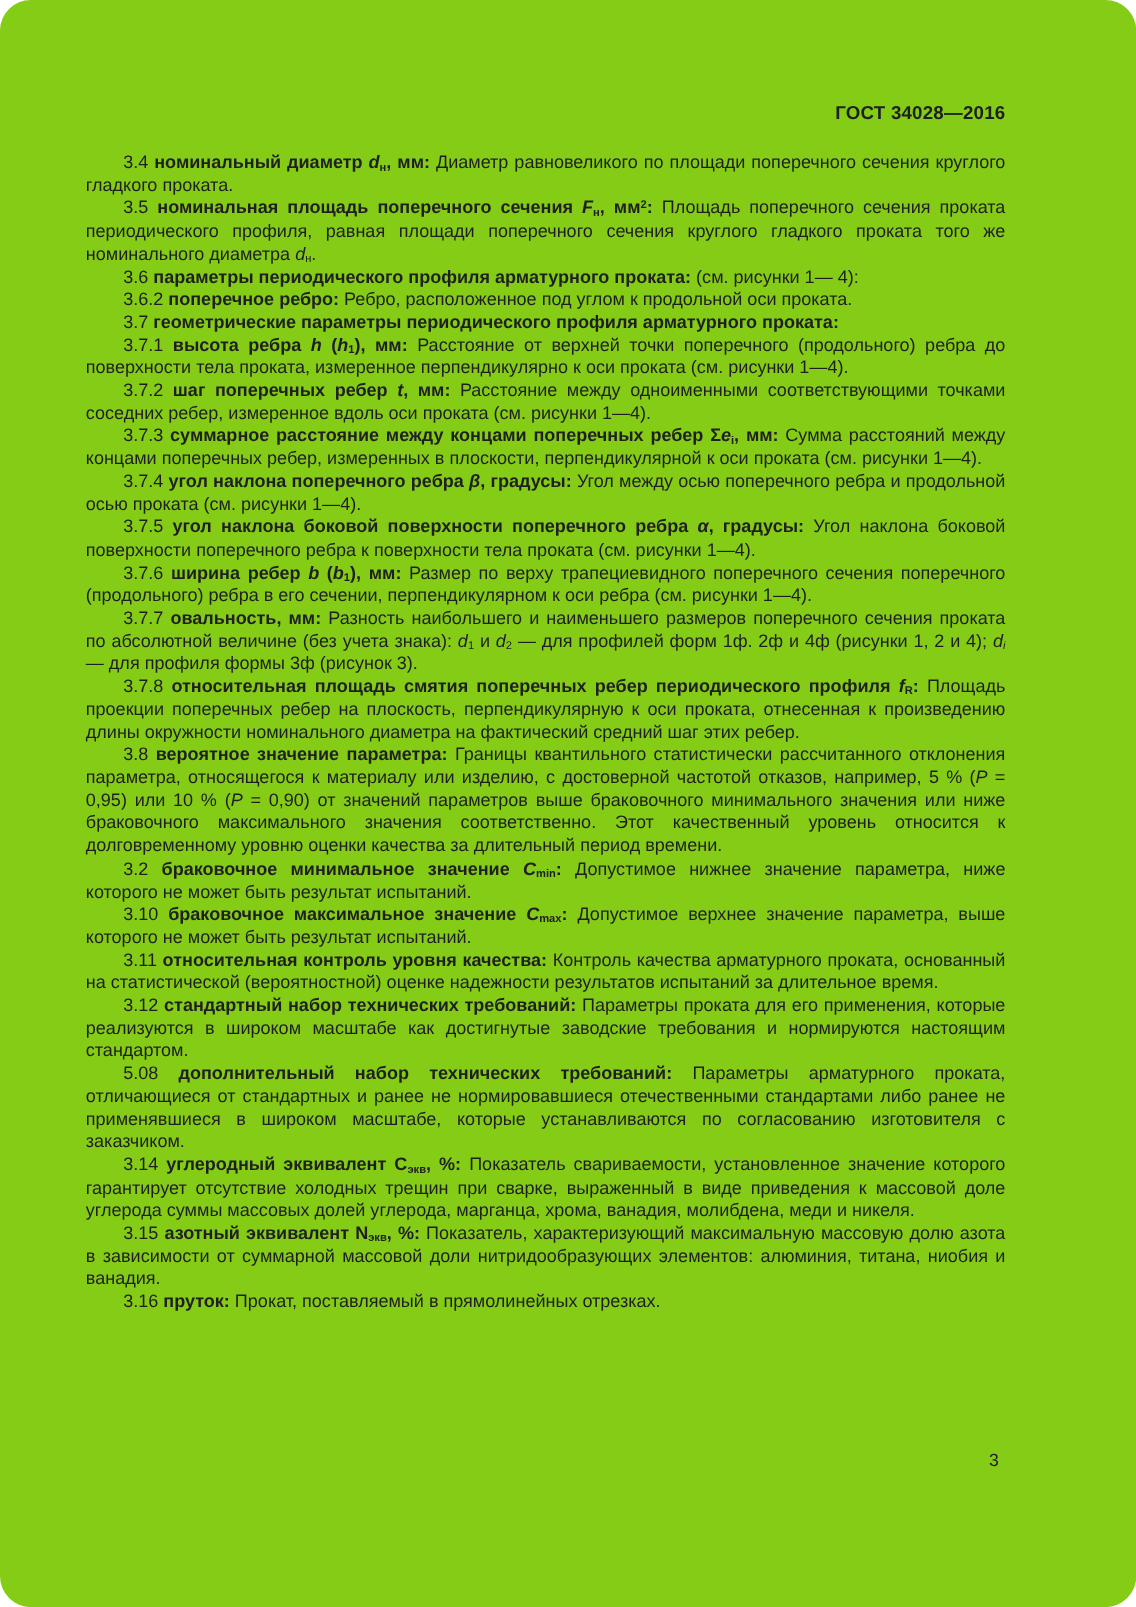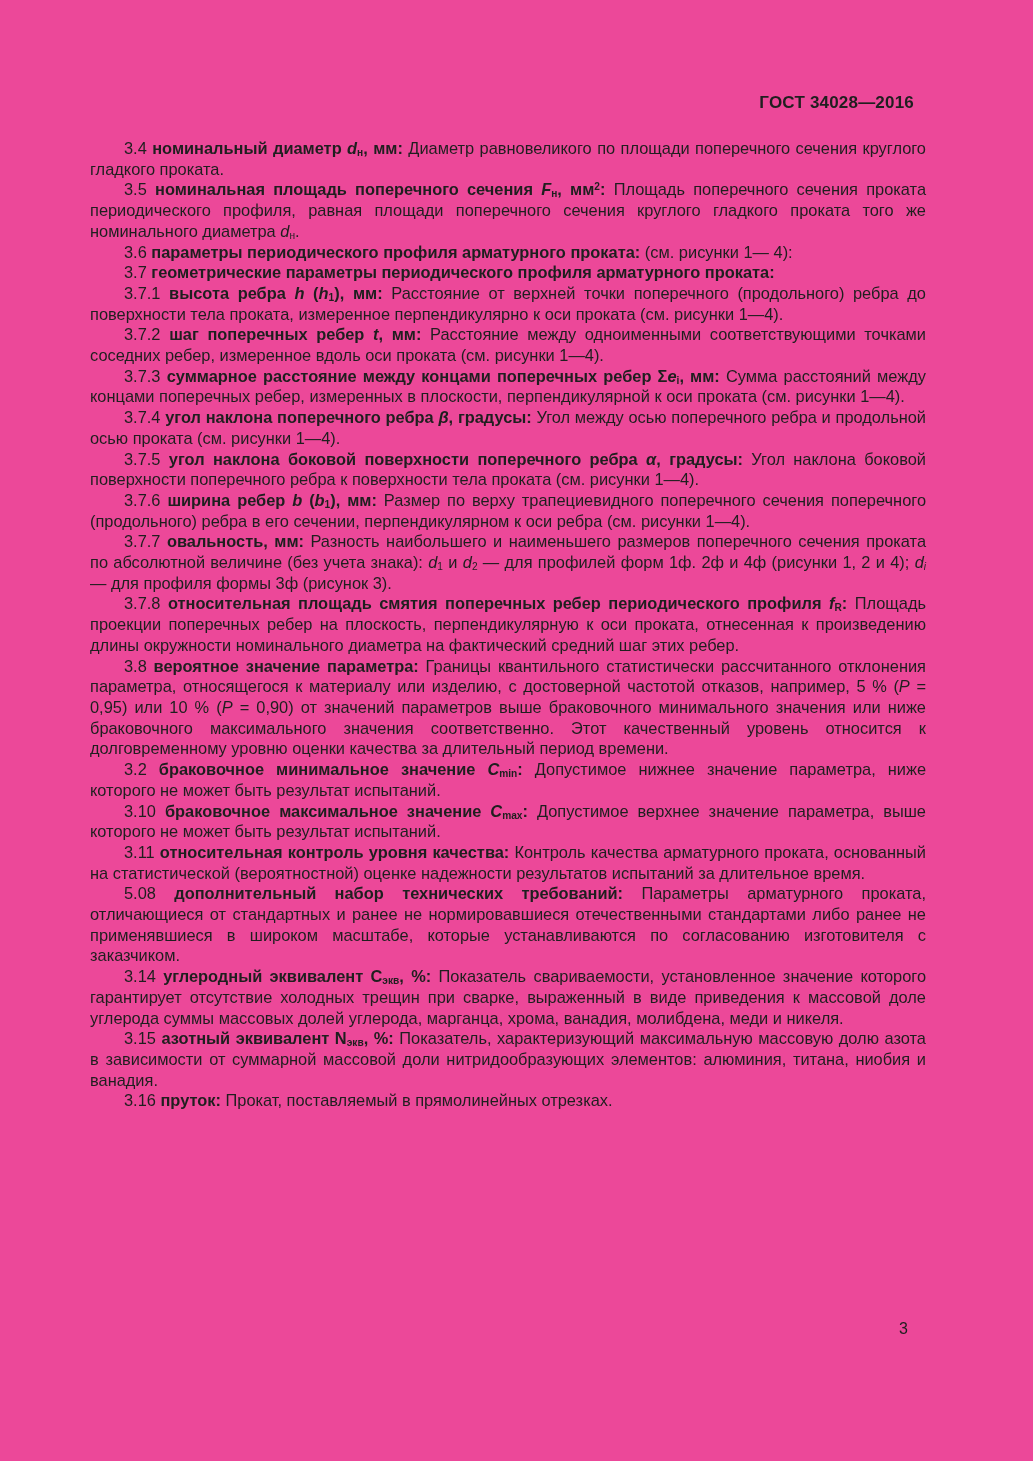--- a/index.html
+++ b/index.html
@@ -11,42 +11,42 @@
     width: 1033px;
     height: 1461px;
     position: relative;
     font-family: "Liberation Sans", sans-serif;
     color: #1f1f1f;
     -webkit-font-smoothing: antialiased;
   }
   .page {
     position: absolute;
     inset: 0;
-    background: #ec4899;
+    background: #84cc16;
     overflow: hidden;
+    border-radius: 28px;
   }
   .doc-header {
     position: absolute;
     top: 93px;
     left: 78px;
     width: 836px;
     text-align: right;
     font-weight: bold;
     font-size: 17px;
     letter-spacing: 0.2px;
   }
   .doc-content {
     position: absolute;
     top: 138px;
     left: 78px;
     width: 836px;
     font-size: 16.4px;
     line-height: 20.7px;
     text-align: justify;
-    margin-left: 12px;
   }
   .para {
     margin: 0;
     text-indent: 34px;
   }
   .b  { font-weight: bold; }
   .i  { font-style: italic; }
   .sub {
     font-size: 0.62em;
     vertical-align: -0.22em;
@@ -69,33 +69,35 @@
 </head>
 <body>
 
 <div class="page">
   <div class="doc-header">ГОСТ 34028—2016</div>
 
   <div class="doc-content" id="doc-content">
       <p class="para"><span>3.4 </span><span class="b">номинальный диаметр </span><span class="b i">d</span><span class="b sub">н</span><span class="b">, мм:</span><span> Диаметр равновеликого по площади поперечного сечения круглого гладкого проката.</span></p>
       <p class="para"><span>3.5 </span><span class="b">номинальная площадь поперечного сечения </span><span class="b i">F</span><span class="b sub">н</span><span class="b">, мм</span><span class="b sup">2</span><span class="b">:</span><span> Площадь поперечного сечения проката периодического профиля, равная площади поперечного сечения круглого гладкого проката того же номинального диаметра </span><span class="i">d</span><span class="sub">н</span><span>.</span></p>
       <p class="para"><span>3.6 </span><span class="b">параметры периодического профиля арматурного проката:</span><span> (см. рисунки 1— 4):</span></p>
+      <p class="para"><span>3.6.2 </span><span class="b">поперечное ребро:</span><span> Ребро, расположенное под углом к продольной оси проката.</span></p>
       <p class="para"><span>3.7 </span><span class="b">геометрические параметры периодического профиля арматурного проката:</span></p>
       <p class="para"><span>3.7.1 </span><span class="b">высота ребра </span><span class="b i">h</span><span class="b"> (</span><span class="b i">h</span><span class="b sub">1</span><span class="b">), мм:</span><span> Расстояние от верхней точки поперечного (продольного) ребра до поверхности тела проката, измеренное перпендикулярно к оси проката (см. рисунки 1—4).</span></p>
       <p class="para"><span>3.7.2 </span><span class="b">шаг поперечных ребер </span><span class="b i">t</span><span class="b">, мм:</span><span> Расстояние между одноименными соответствующими точками соседних ребер, измеренное вдоль оси проката (см. рисунки 1—4).</span></p>
       <p class="para"><span>3.7.3 </span><span class="b">суммарное расстояние между концами поперечных ребер </span><span class="b">Σ</span><span class="b i">e</span><span class="b sub">i</span><span class="b">, мм:</span><span> Сумма расстояний между концами поперечных ребер, измеренных в плоскости, перпендикулярной к оси проката (см. рисунки 1—4).</span></p>
       <p class="para"><span>3.7.4 </span><span class="b">угол наклона поперечного ребра </span><span class="b i">β</span><span class="b">, градусы:</span><span> Угол между осью поперечного ребра и продольной осью проката (см. рисунки 1—4).</span></p>
       <p class="para"><span>3.7.5 </span><span class="b">угол наклона боковой поверхности поперечного ребра </span><span class="b i">α</span><span class="b">, градусы:</span><span> Угол наклона боковой поверхности поперечного ребра к поверхности тела проката (см. рисунки 1—4).</span></p>
       <p class="para"><span>3.7.6 </span><span class="b">ширина ребер </span><span class="b i">b</span><span class="b"> (</span><span class="b i">b</span><span class="b sub">1</span><span class="b">), мм:</span><span> Размер по верху трапециевидного поперечного сечения поперечного (продольного) ребра в его сечении, перпендикулярном к оси ребра (см. рисунки 1—4).</span></p>
       <p class="para"><span>3.7.7 </span><span class="b">овальность, мм:</span><span> Разность наибольшего и наименьшего размеров поперечного сечения проката по абсолютной величине (без учета знака): </span><span class="i">d</span><span class="sub">1</span><span> и </span><span class="i">d</span><span class="sub">2</span><span> — для профилей форм 1ф. 2ф и 4ф (рисунки 1, 2 и 4); </span><span class="i">d</span><span class="i sub">i</span><span> — для профиля формы 3ф (рисунок 3).</span></p>
       <p class="para"><span>3.7.8 </span><span class="b">относительная площадь смятия поперечных ребер периодического профиля </span><span class="b i">f</span><span class="b sub">R</span><span class="b">:</span><span> Площадь проекции поперечных ребер на плоскость, перпендикулярную к оси проката, отнесенная к произведению длины окружности номинального диаметра на фактический средний шаг этих ребер.</span></p>
       <p class="para"><span>3.8 </span><span class="b">вероятное значение параметра:</span><span> Границы квантильного статистически рассчитанного отклонения параметра, относящегося к материалу или изделию, с достоверной частотой отказов, например, 5 % (</span><span class="i">P</span><span> = 0,95) или 10 % (</span><span class="i">P</span><span> = 0,90) от значений параметров выше браковочного минимального значения или ниже браковочного максимального значения соответственно. Этот качественный уровень относится к долговременному уровню оценки качества за длительный период времени.</span></p>
       <p class="para"><span>3.2 </span><span class="b">браковочное минимальное значение </span><span class="b i">C</span><span class="b sub">min</span><span class="b">:</span><span> Допустимое нижнее значение параметра, ниже которого не может быть результат испытаний.</span></p>
       <p class="para"><span>3.10 </span><span class="b">браковочное максимальное значение </span><span class="b i">C</span><span class="b sub">max</span><span class="b">:</span><span> Допустимое верхнее значение параметра, выше которого не может быть результат испытаний.</span></p>
       <p class="para"><span>3.11 </span><span class="b">относительная контроль уровня качества:</span><span> Контроль качества арматурного проката, основанный на статистической (вероятностной) оценке надежности результатов испытаний за длительное время.</span></p>
+      <p class="para"><span>3.12 </span><span class="b">стандартный набор технических требований:</span><span> Параметры проката для его применения, которые реализуются в широком масштабе как достигнутые заводские требования и нормируются настоящим стандартом.</span></p>
       <p class="para"><span>5.08 </span><span class="b">дополнительный набор технических требований:</span><span> Параметры арматурного проката, отличающиеся от стандартных и ранее не нормировавшиеся отечественными стандартами либо ранее не применявшиеся в широком масштабе, которые устанавливаются по согласованию изготовителя с заказчиком.</span></p>
       <p class="para"><span>3.14 </span><span class="b">углеродный эквивалент С</span><span class="b sub">экв</span><span class="b">, %:</span><span> Показатель свариваемости, установленное значение которого гарантирует отсутствие холодных трещин при сварке, выраженный в виде приведения к массовой доле углерода суммы массовых долей углерода, марганца, хрома, ванадия, молибдена, меди и никеля.</span></p>
       <p class="para"><span>3.15 </span><span class="b">азотный эквивалент N</span><span class="b sub">экв</span><span class="b">, %:</span><span> Показатель, характеризующий максимальную массовую долю азота в зависимости от суммарной массовой доли нитридообразующих элементов: алюминия, титана, ниобия и ванадия.</span></p>
       <p class="para"><span>3.16 </span><span class="b">пруток:</span><span> Прокат, поставляемый в прямолинейных отрезках.</span></p>
     </div>
 
   <div class="page-number">3</div>
 </div>
 
 </body></html>

